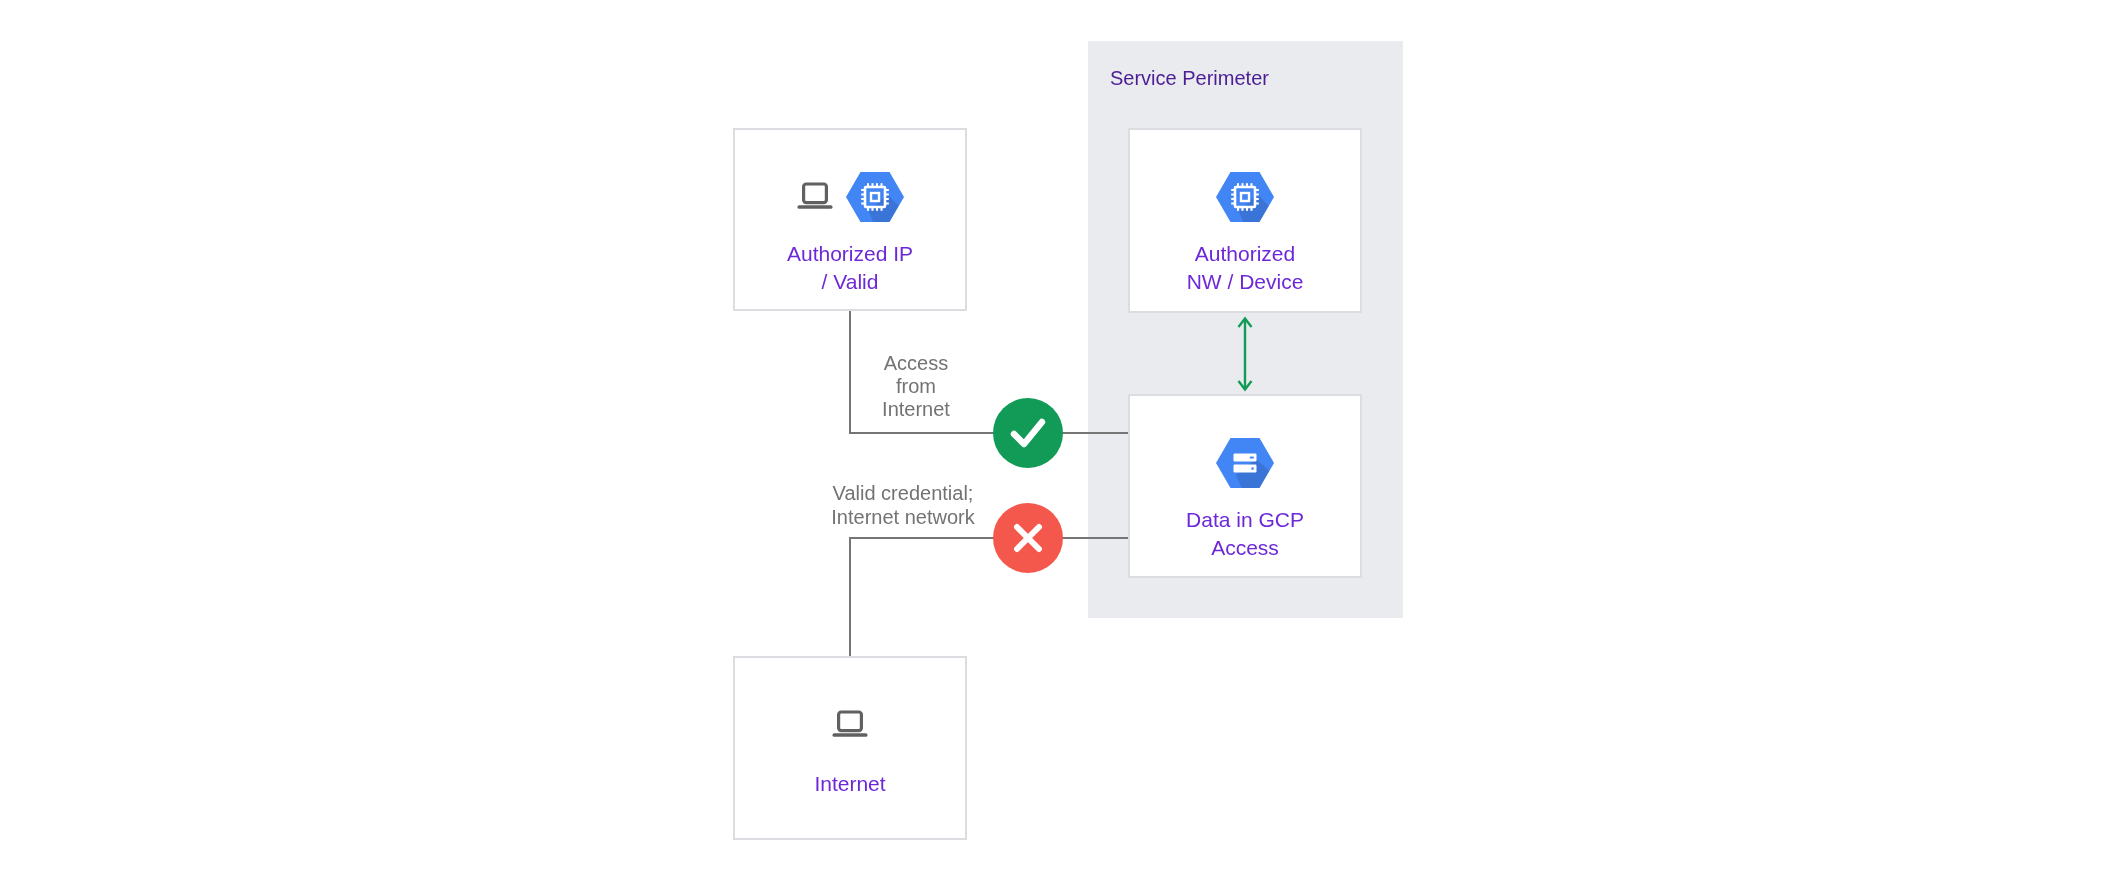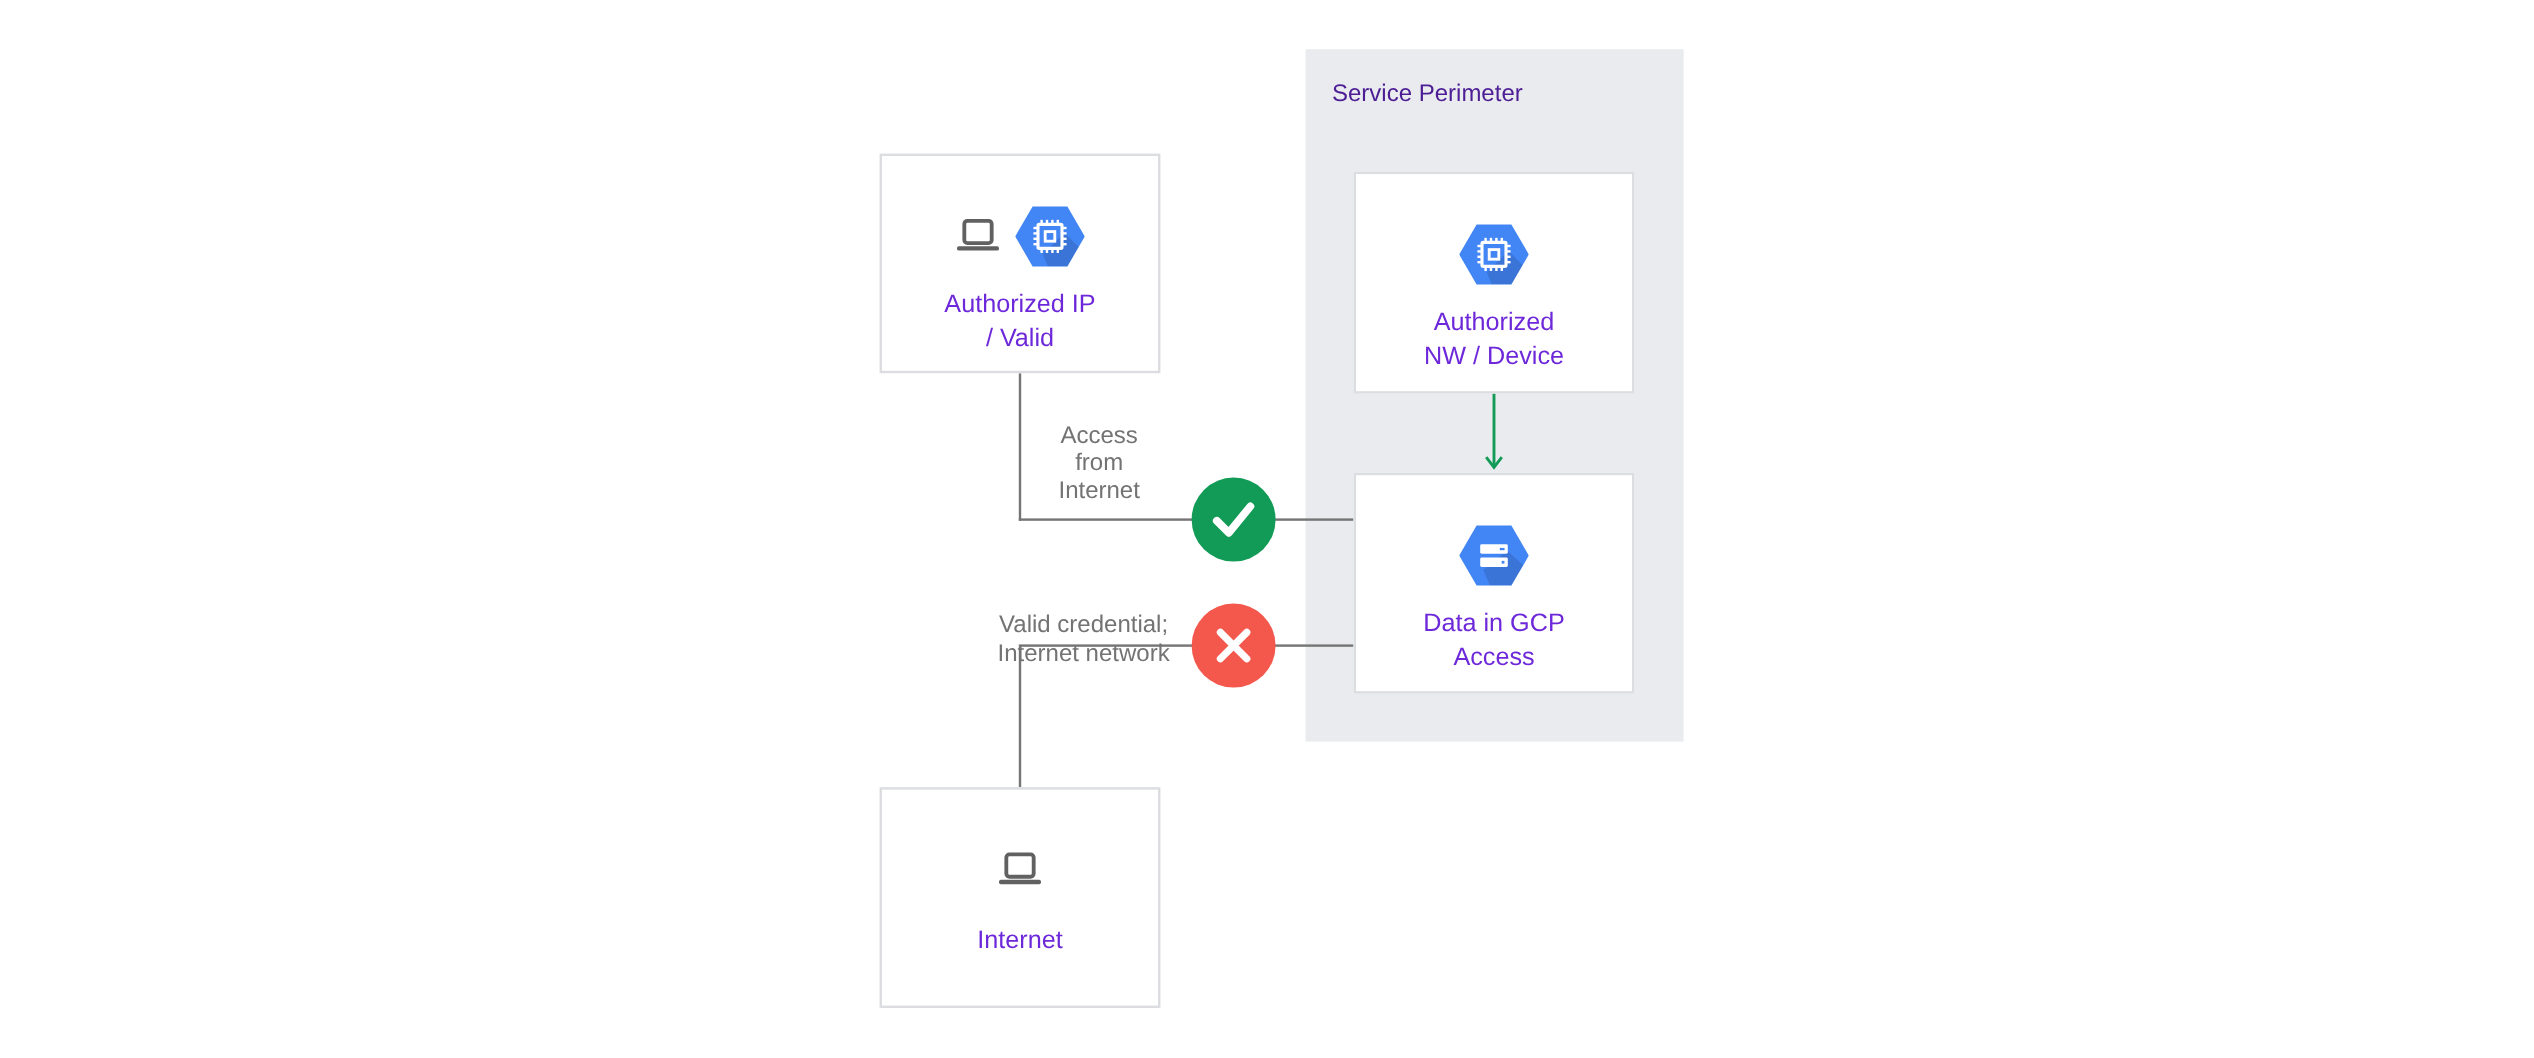--- a/index.html
+++ b/index.html
@@ -31,21 +31,21 @@
   .badge{
     position:absolute;width:70px;height:70px;border-radius:50%;
     display:flex;align-items:center;justify-content:center;
   }
   .badge.green{background:#129B57;}
   .badge.red{background:#F4584C;}
   .edge-label{
     position:absolute;font-size:20px;color:#737373;text-align:center;
   }
   .edge-label.access{left:858px;top:352px;width:116px;line-height:23px;}
-  .edge-label.denied{left:780px;top:481px;width:246px;line-height:24px;margin-top:28px;}
+  .edge-label.denied{left:780px;top:481px;width:246px;line-height:24px;}
   .arrow-wrap{position:absolute;left:1235px;top:313px;width:20px;height:82px;}
   svg{display:block;}
 </style>
 </head>
 <body>
 
 <div id="canvas">
 
   <div class="perimeter"></div>
   <div class="perimeter-label">Service Perimeter</div>
@@ -104,21 +104,21 @@
           </g>
         </svg>
       </span>
     </div>
     <div class="node-label">
       <div>Authorized IP</div>
       <div>/ Valid</div>
     </div>
   </div>
 
-  <div class="node" style="left:1128px;top:143px;height:185px;">
+  <div class="node" style="left:1128px;top:128px;height:185px;">
     <div class="icon-row">
       <span>
         <svg width="58" height="52" viewBox="0 0 58 52">
           <defs>
               <clipPath id="hexB">
                 <polygon points="0,26 14.5,1 43.5,1 58,26 43.5,51 14.5,51"></polygon>
               </clipPath>
             </defs>
           <polygon points="0,26 14.5,1 43.5,1 58,26 43.5,51 14.5,51" fill="#4285F4"></polygon>
           <polygon points="23,41 41,23 72,54 36,72" fill="#000000" opacity="0.12" clip-path="url(#hexB)"></polygon>

